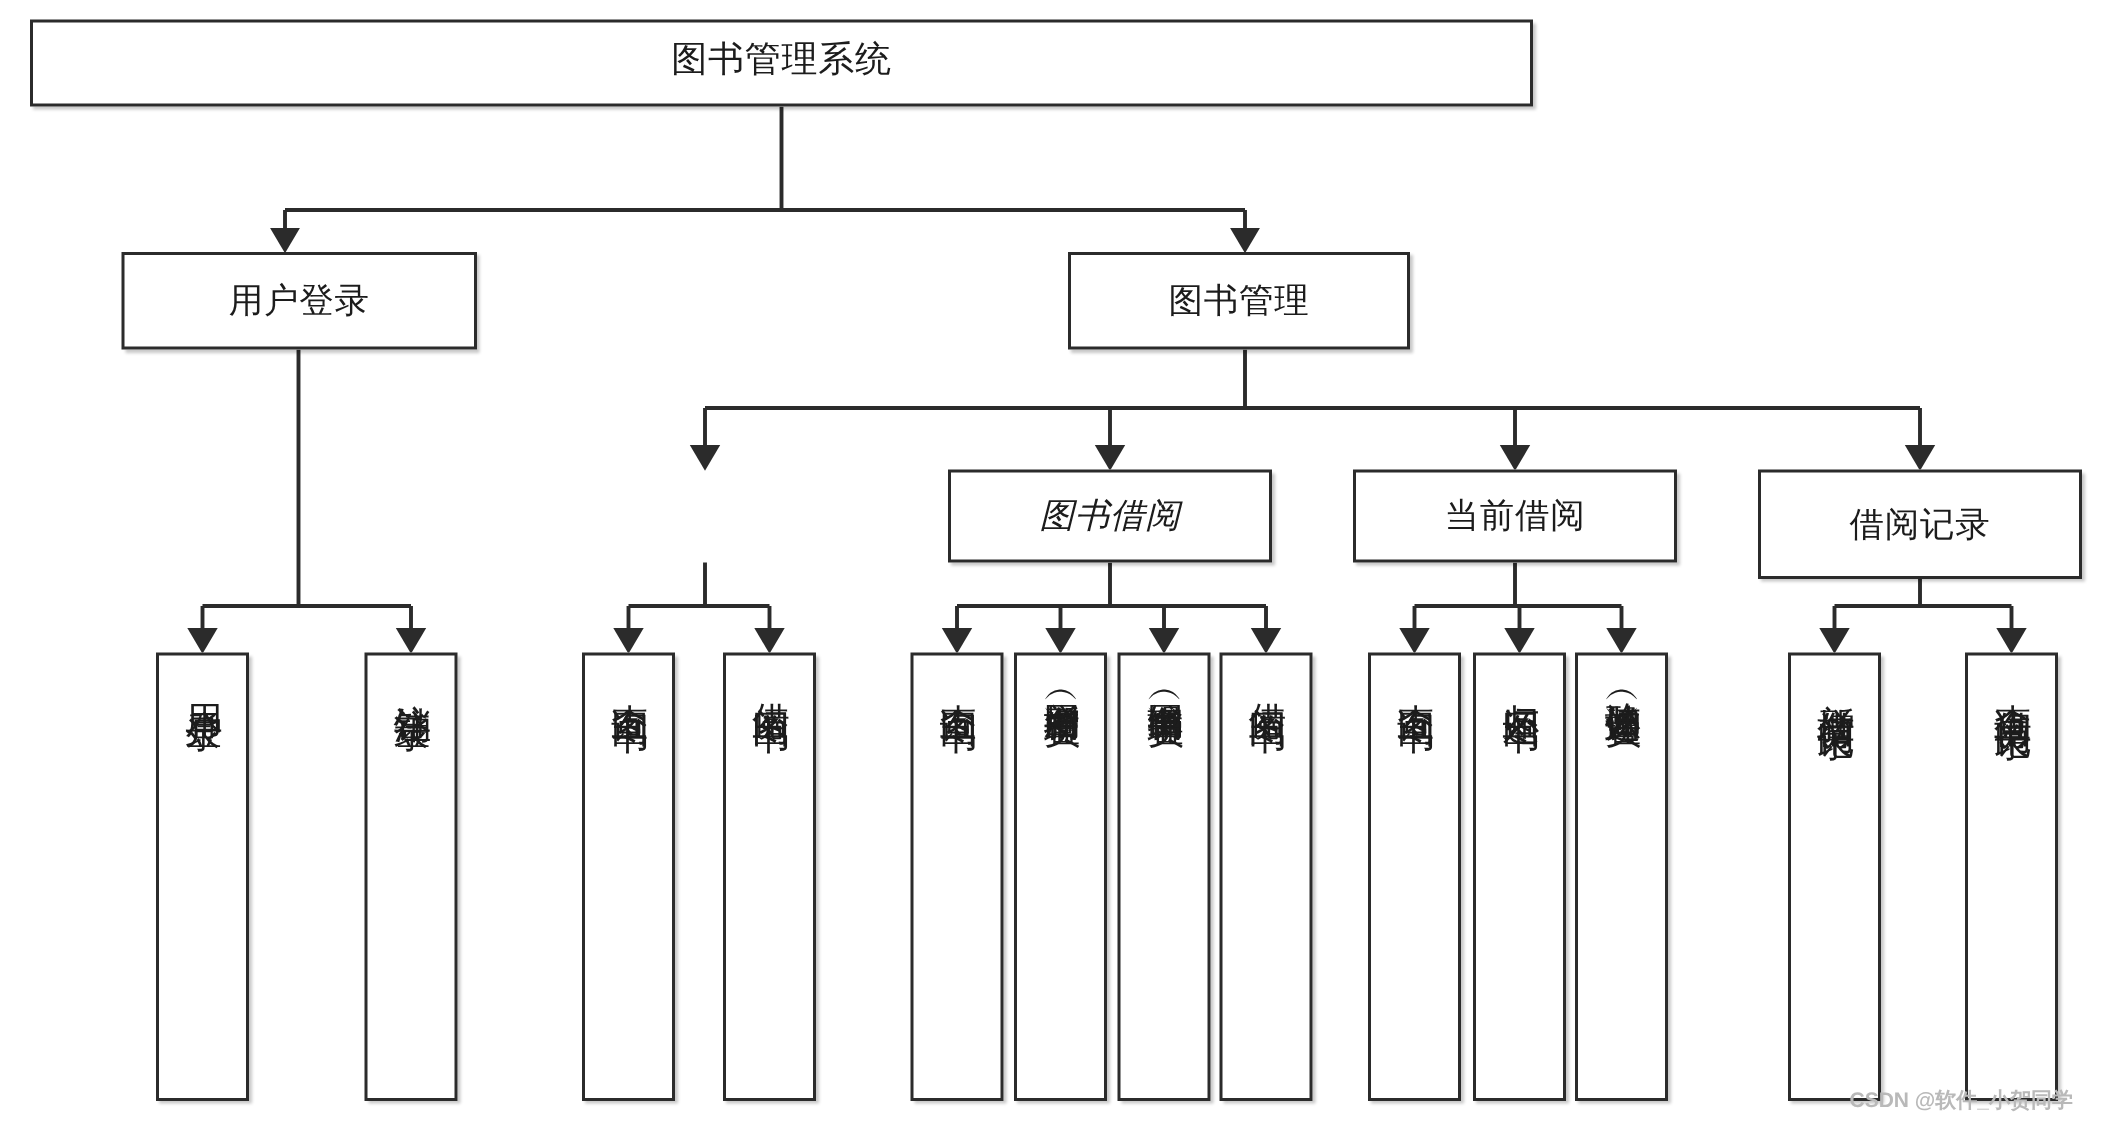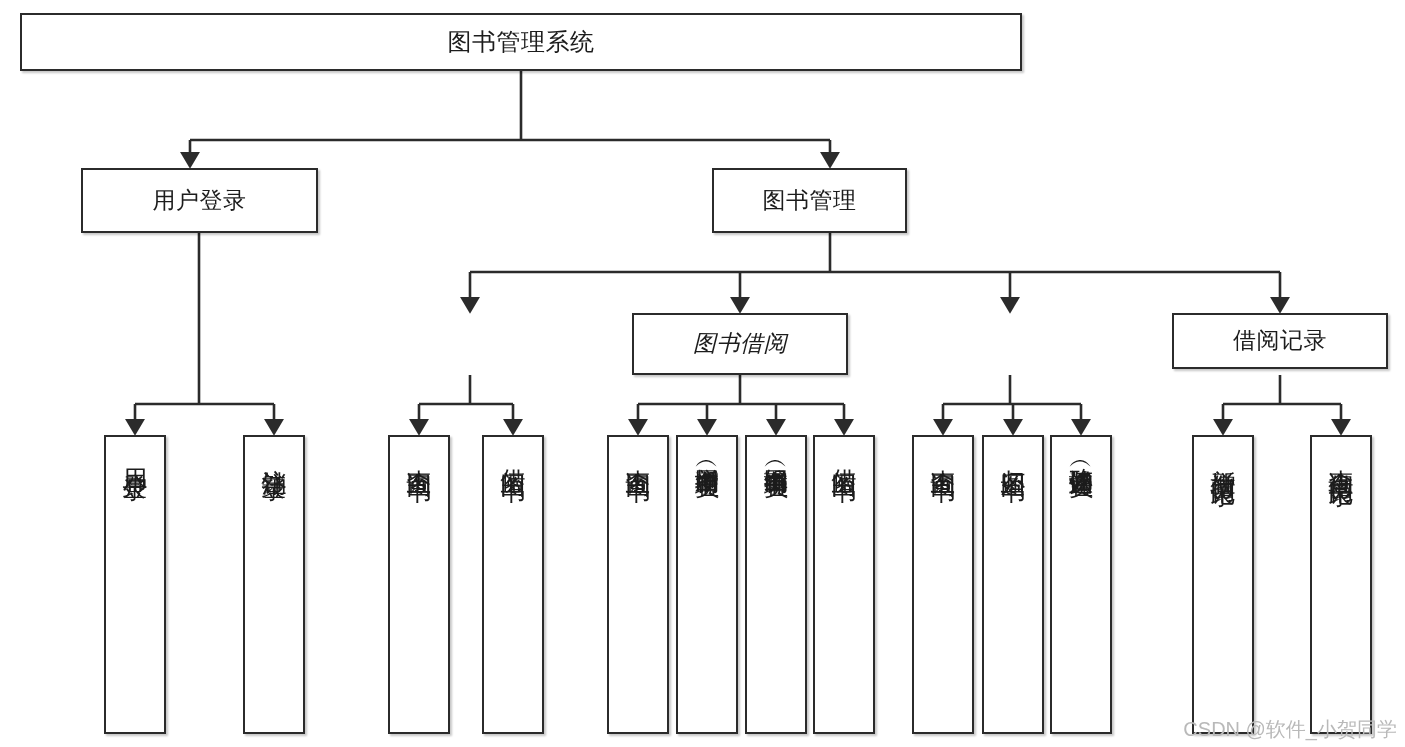--- a/index.html
+++ b/index.html
@@ -63,26 +63,27 @@
     letter-spacing: 3px;
     white-space: nowrap;
   }
   
   .node.v.tall .node-label {
     letter-spacing: 1px;
     font-size: 24px;
   }
   #watermark {
     position: absolute;
-    right: 8px;
+    right: 23px;
     bottom: 4px;
-    font-size: 20px;
+    font-size: 14px;
     color: #b9b9b9;
     white-space: nowrap;
     user-select: none;
+    font-weight: bold;
   }
 </style>
 </head>
 <body>
 
 <div id="diagram-root">
 
   <svg id="edge-layer" viewBox="0 0 1405 747" width="1405" height="747" xmlns="http://www.w3.org/2000/svg">
     <defs>
       <marker id="arrowhead" markerWidth="9" markerHeight="9" refX="3.2" refY="4.5" orient="auto" markerUnits="strokeWidth">
@@ -126,39 +127,42 @@
       <path d="M1013,404 L1013,427" marker-end="url(#arrowhead)"></path>
       <path d="M1081,404 L1081,427" marker-end="url(#arrowhead)"></path>
 
       <path d="M1280,375 L1280,404"></path>
       <path d="M1223,404 L1341,404"></path>
       <path d="M1223,404 L1223,427" marker-end="url(#arrowhead)"></path>
       <path d="M1341,404 L1341,427" marker-end="url(#arrowhead)"></path>
     </g>
   </svg>
 
-  <div class="node h root" id="node-root" style="left: 20px; top: 13px; width: 1002px; height: 58px;">
+  <div class="node h root" id="node-root" style="left: 20px; top: 13px; width: 1002px; height: 58px; font-family: Liberation Mono, monospace;">
     <span class="node-label">图书管理系统</span>
   </div>
 
   <div class="node h" id="node-m1" style="left: 81px; top: 168px; width: 237px; height: 65px;">
     <span class="node-label">用户登录</span>
   </div>
 
-  <div class="node h" id="node-m2" style="left: 712px; top: 168px; width: 195px; height: 65px;">
+  <div class="node h" id="node-m2" style="left: 712px; top: 168px; width: 228px; height: 65px;">
     <span class="node-label">图书管理</span>
   </div>
 
 
   <div class="node h" id="node-s2" style="left: 632px; top: 313px; width: 216px; height: 62px; font-style: italic;">
     <span class="node-label">图书借阅</span>
   </div>
 
-
-  <div class="node h" id="node-s4" style="left: 1172px; top: 313px; width: 216px; height: 56px;">
+  <div class="node h" id="node-s3" style="left: 902px; top: 313px; width: 216px; height: 62px;">
+    <span class="node-label">当前借阅</span>
+  </div>
+
+  <div class="node h" id="node-s4" style="left: 1172px; top: 313px; width: 216px; height: 73px;">
     <span class="node-label">借阅记录</span>
   </div>
 
   <div id="leaf-container">
       <div class="node v" style="left: 104px; top: 435px; width: 62px; height: 299px;">
         <span class="node-label">用户登录</span>
       </div>
       <div class="node v" style="left: 243px; top: 435px; width: 62px; height: 299px;">
         <span class="node-label">注销登录</span>
       </div>

